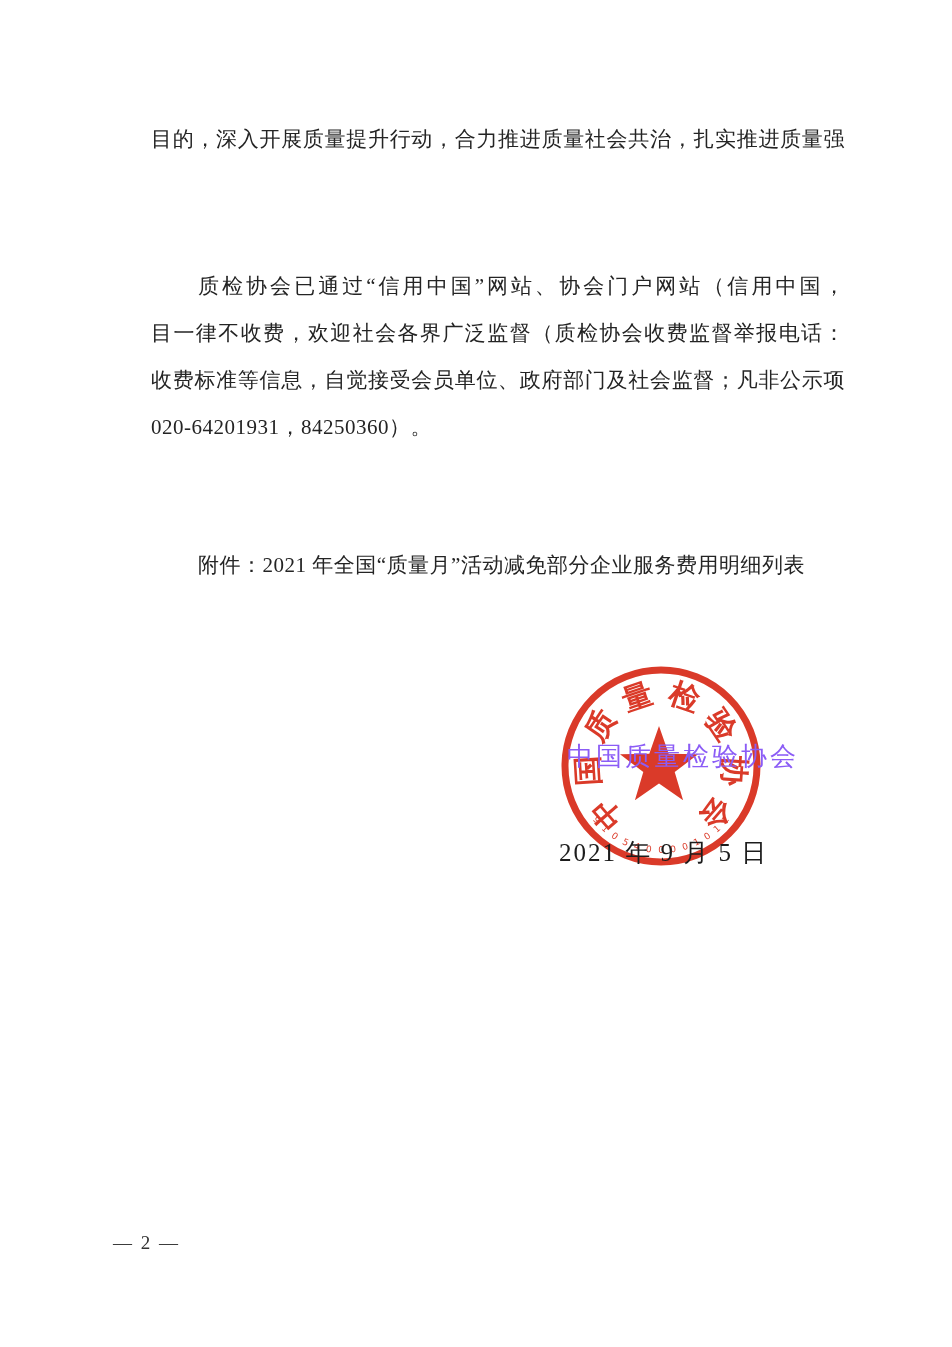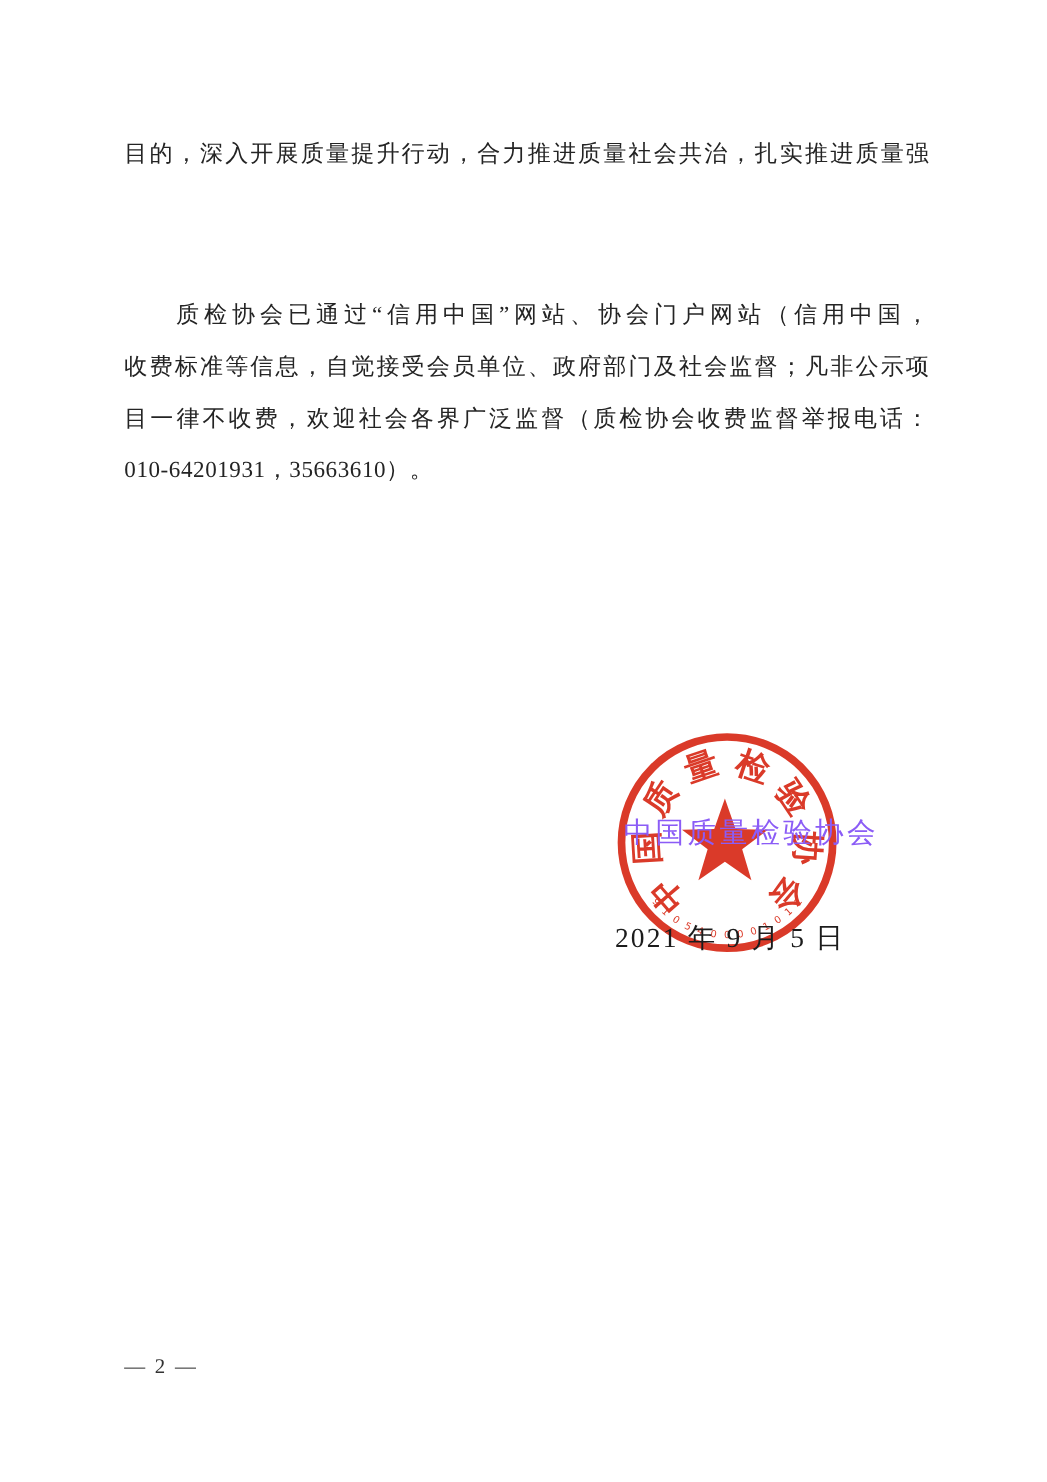--- a/index.html
+++ b/index.html
@@ -2,21 +2,21 @@
 <html style="--seal-color: #d9301e;"><head>
 <meta charset="utf-8">
 <style>
   html,body { margin:0; padding:0; background:#ffffff; }
   .page {
     position:relative; width:952px; height:1347px; background:#ffffff;
     font-family:"Liberation Serif","DejaVu Serif",serif;
     color:#242424; overflow:hidden; margin:0 auto;
   }
   .para { position:absolute; left:113px; width:732px; font-size:21px; line-height:47px; }
-  .line { text-align:justify; text-align-last:justify; letter-spacing:0.5px; }
+  .line { text-align:justify; text-align-last:justify; letter-spacing:0.5px;margin-left:38px; }
   .line.last { text-align-last:left; }
   .line.indent { text-indent:47px; }
 
   .seal { position:absolute; left:551px; top:656px; width:220px; height:220px; opacity:0.95; }
   .seal svg { display:block; }
   .seal-ring { fill:none; stroke:var(--seal-color,#d9301e); stroke-width:7; }
   .seal-star { fill:var(--seal-color,#d9301e); }
   .seal-char {
     fill:var(--seal-color,#d9301e); font-size:30px; font-weight:600;
     text-anchor:middle; font-family:"Liberation Serif","DejaVu Serif",serif;
@@ -43,25 +43,28 @@
 <body>
 
 <div class="page">
 
   <div class="para" style="top:116px">
     <div class="line">目的，深入开展质量提升行动，合力推进质量社会共治，扎实推进质量强</div>
   </div>
 
   <div class="para" style="top:263px">
     <div class="line indent">质检协会已通过“信用中国”网站、协会门户网站（信用中国，</div>
+    <div class="line">目一律不收费，欢迎社会各界广泛监督（质检协会收费监督举报电话：</div>
     <div class="line">收费标准等信息，自觉接受会员单位、政府部门及社会监督；凡非公示项</div>
-    <div class="line">目一律不收费，欢迎社会各界广泛监督（质检协会收费监督举报电话：</div>
-    <div class="line last">010-64201931，35663610）。</div>
+    <div class="line last">020-64201931，84250360）。</div>
   </div>
 
+  <div class="para" style="top:542px">
+    <div class="line last indent">附件：2021 年全国“质量月”活动减免部分企业服务费用明细列表</div>
+  </div>
 
   <div class="seal">
     <svg viewBox="0 0 220 220" width="220" height="220" xmlns="http://www.w3.org/2000/svg">
       <circle class="seal-ring" cx="110" cy="110" r="96"></circle>
       <polygon class="seal-star" points="108,70 117.7,97.7 147,98.3 123.7,116.1 132.1,144.2 108,127.5 83.9,144.2 92.3,116.1 69,98.3 98.3,97.7"></polygon>
       <g id="ring-text-g">
           <text x="110" y="47" transform="rotate(-131 110 110)" class="seal-char">中</text>
           <text x="110" y="47" transform="rotate(-93.57142857142857 110 110)" class="seal-char">国</text>
           <text x="110" y="47" transform="rotate(-56.14285714285714 110 110)" class="seal-char">质</text>
           <text x="110" y="47" transform="rotate(-18.714285714285708 110 110)" class="seal-char">量</text>

